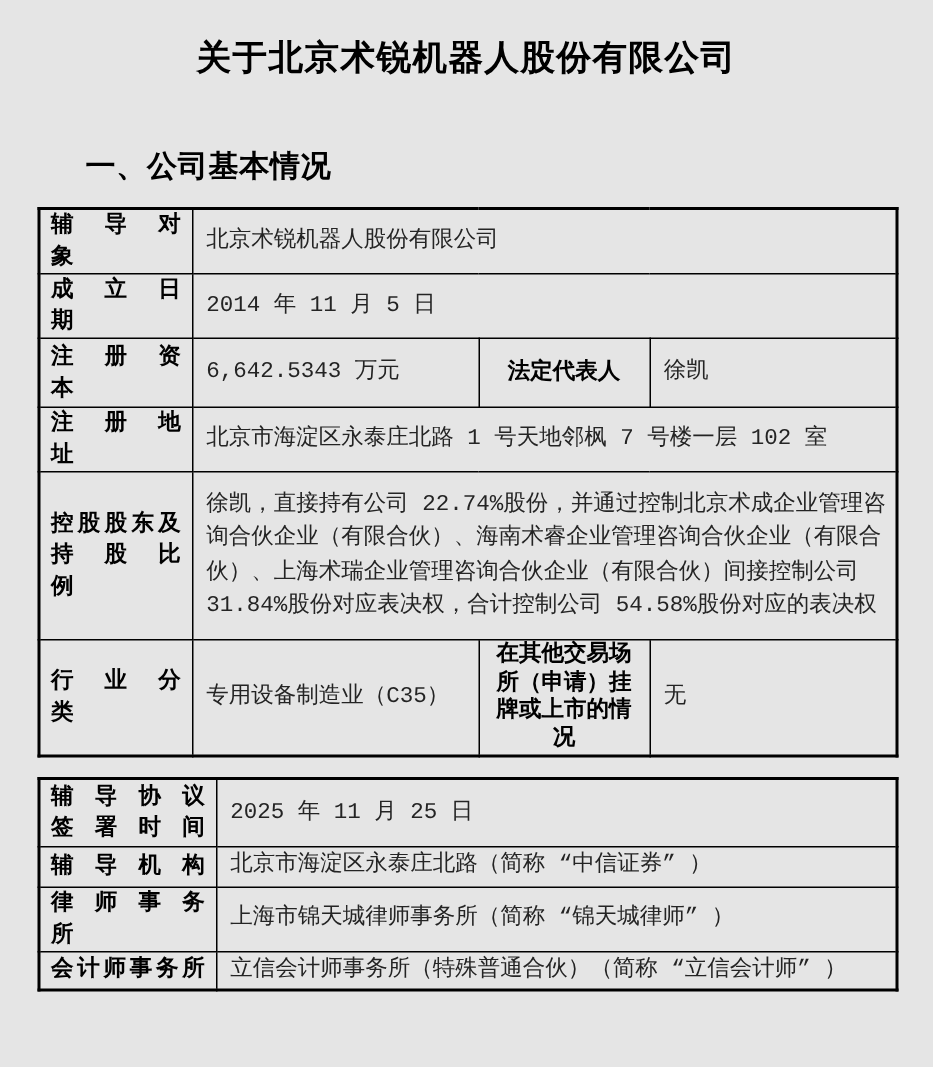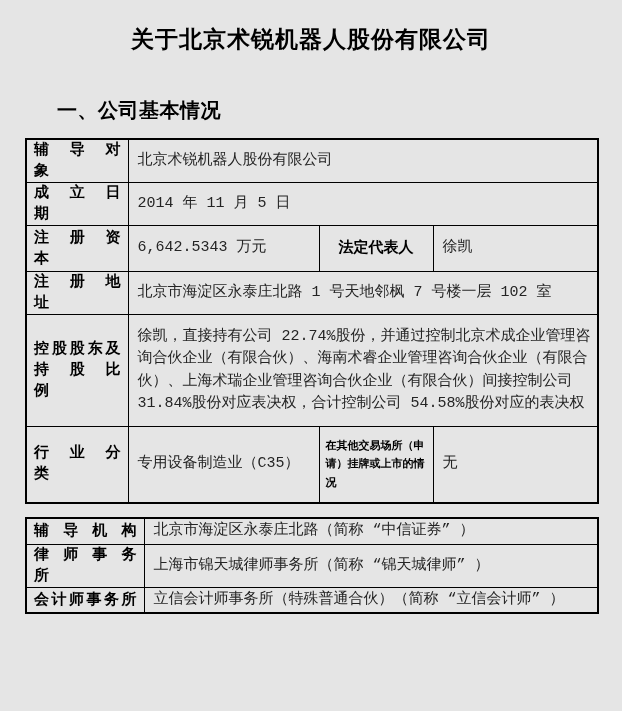--- a/index.html
+++ b/index.html
@@ -68,23 +68,23 @@
     font-weight: 700;
     color: #000000;
     padding: 12px 4px;
     text-align: center;
     line-height: 21px;
   }
   td.lbl-wrap {
     font-weight: 700;
     color: #000000;
     padding: 1px 6px;
-    text-align: left;
+    text-align: center;
     line-height: 18.5px;
-    font-size: 11px;
+    font-size: 15px;
   }
   td.val {
     padding: 1px 4px 1px 9px;
     text-align: left;
     line-height: 22.3px;
   }
 </style>
 </head>
 <body>
 
@@ -136,20 +136,25 @@
     </tbody>
   </table>
 
 
   <table class="info-table t2">
     <colgroup>
       <col style="width:118px">
         <col style="width:454px">
     </colgroup>
     <tbody>
+      <tr style="height:45px">
+        <td class="lbl">辅 导 协 议
+签 署 时 间</td>
+        <td class="val">2025 年 11 月 25 日</td>
+      </tr>
       <tr style="height:27px">
         <td class="lbl">辅 导 机 构</td>
         <td class="val">北京市海淀区永泰庄北路（简称 “中信证券” ）</td>
       </tr>
       <tr style="height:26px">
         <td class="lbl">律 师 事 务 所</td>
         <td class="val">上海市锦天城律师事务所（简称 “锦天城律师” ）</td>
       </tr>
       <tr style="height:25px">
         <td class="lbl">会计师事务所</td>

